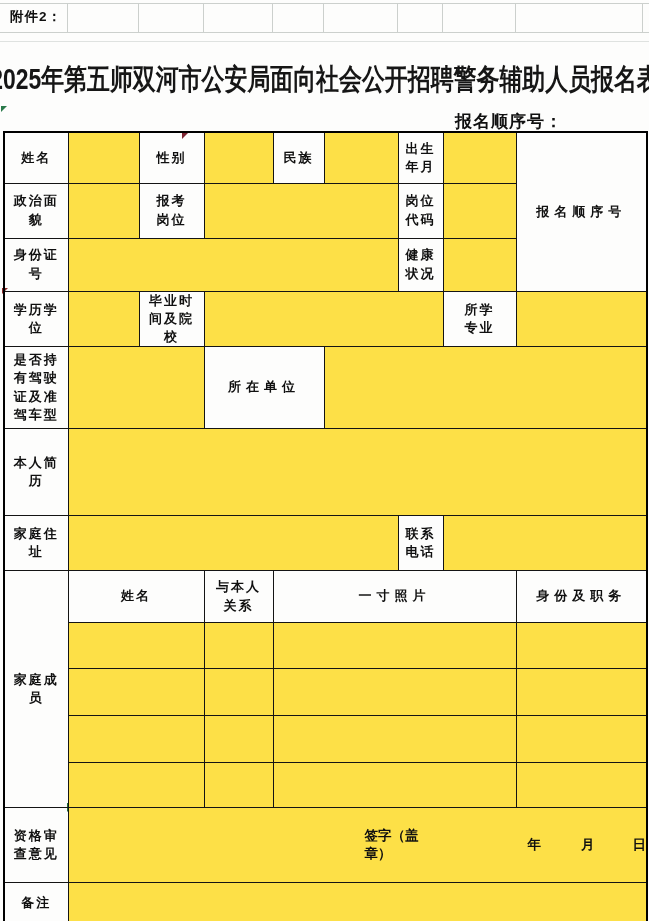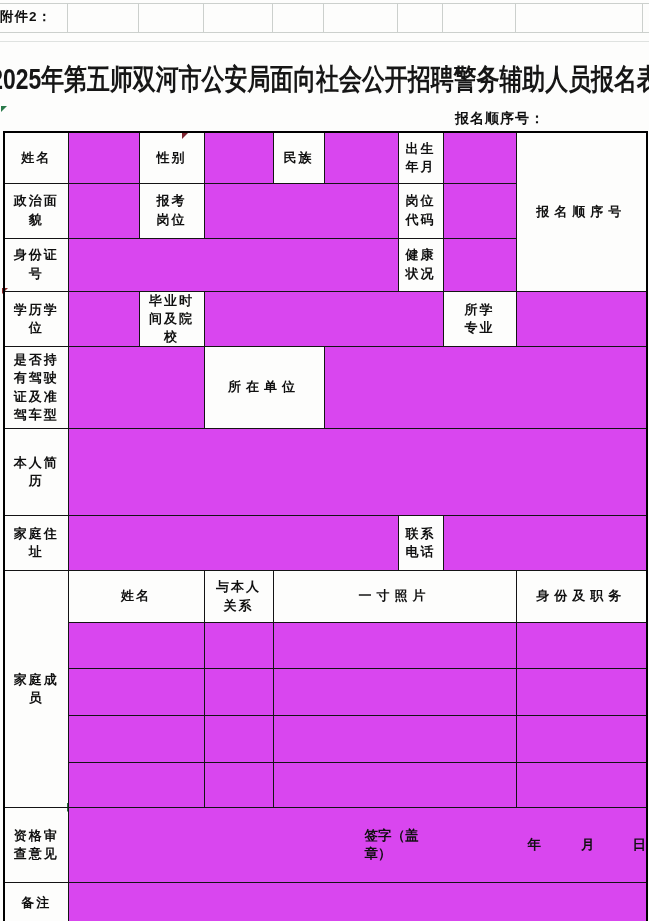--- a/index.html
+++ b/index.html
@@ -11,56 +11,56 @@
     overflow:hidden;
     font-family:"Liberation Serif","DejaVu Serif",serif;
     color:#101010;
   }
   
   .gridline{position:absolute;background:#ccd0cd;}
   .gl-h{height:1px;left:0;width:649px;}
   .gl-v{width:1px;top:3px;height:30px;}
   
   .attachment{
-    position:absolute;left:0;top:8px;
+    position:absolute;left:10px;top:8px;
     font-size:13.5px;font-weight:bold;letter-spacing:1px;
     font-family:"Liberation Sans","DejaVu Sans",sans-serif;
   }
   .title{
     position:absolute;top:60px;left:50%;
     transform:translateX(-50%) scaleX(0.79);
     transform-origin:center;
     white-space:nowrap;
     font-size:29px;font-weight:bold;
     font-family:"Liberation Sans","DejaVu Sans",sans-serif;
     color:#161616;
   }
   .seq-label{
     position:absolute;top:110px;left:455px;
-    font-size:14px;font-weight:bold;letter-spacing:1px;
+    font-size:17px;font-weight:bold;letter-spacing:1px;
   }
   
   table.form{
     position:absolute;left:3px;top:131px;
     border-collapse:collapse;table-layout:fixed;
     width:643px;
     border:2px solid #000;
   }
   table.form td{
     border:1px solid #141414;
     padding:0;overflow:hidden;
     vertical-align:middle;
   }
   td.lbl{
     font-size:13px;font-weight:bold;
     text-align:center;letter-spacing:2px;
     line-height:1.4;white-space:pre-line;
   }
   td.lbl.wide{letter-spacing:5px;}
-  td.val{background:#d946ef;}
+  td.val{background:#fde047;}
   .sig-row{
     display:flex;align-items:center;
     padding-left:296px;
     font-size:13.5px;font-weight:bold;
   }
   .sig-row .yr{margin-left:84px;}
   .sig-row .mo{margin-left:40px;}
   .sig-row .dy{margin-left:38px;}
   
   .marker{position:absolute;width:0;height:0;}

